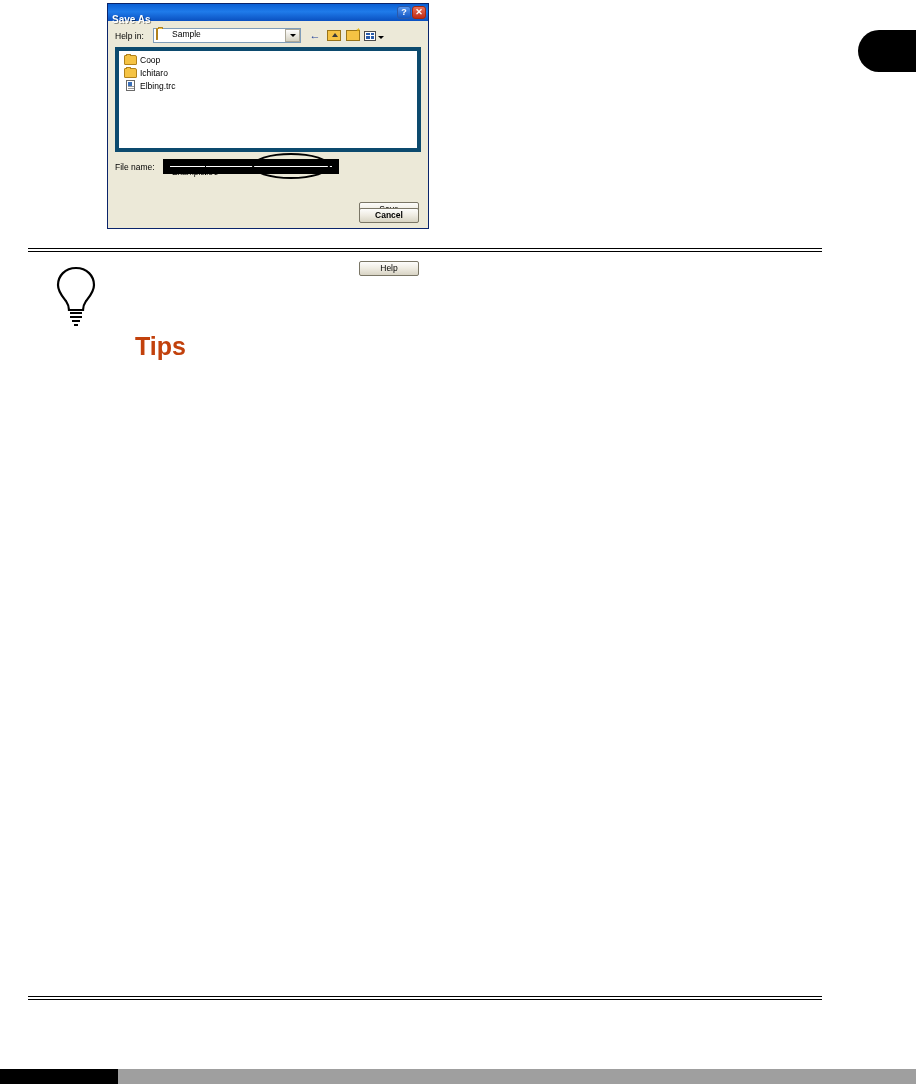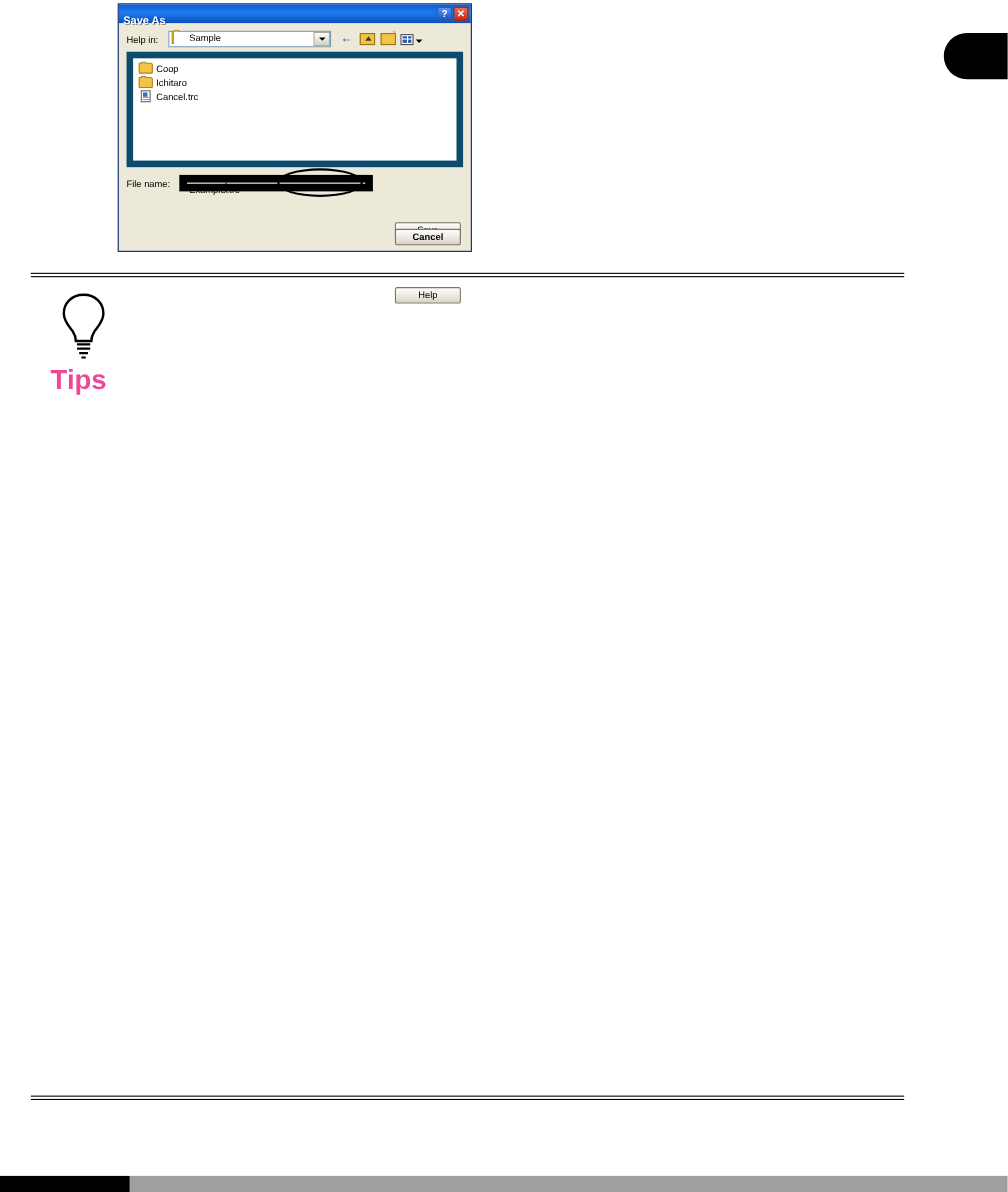--- a/index.html
+++ b/index.html
@@ -83,22 +83,23 @@
     width: 44px;
     height: 62px;
     margin-left: 8px;
   }
   .bulb svg { display: block; }
   .tips-label {
     font-family: "Liberation Sans", sans-serif;
     font-weight: bold;
     font-size: 25px;
     letter-spacing: 0px;
-    color: #ec4899;
+    color: #c2410c;
     margin-top: 4px;
+    text-align: right;
   }
 
   
   .dialog {
     position: absolute;
     left: 107px;
     top: 3px;
     width: 322px;
     height: 226px;
     background: #ece9d8;
@@ -298,21 +299,21 @@
     border-left: 3px solid transparent;
     border-right: 3px solid transparent;
     border-top: 3px solid #000;
     margin-left: 2px;
     margin-top: 4px;
   }
 
   .filelist {
     height: 105px;
     background: #fff;
-    border: 6px solid #0c4a6e;
+    border: 4px solid #0c4a6e;
     box-sizing: border-box;
     padding: 2px 3px;
     margin-bottom: 7px;
     text-align: right;
   }
   .fl-item {
     display: flex;
     align-items: center;
     height: 13px;
     font-size: 8.5px;
@@ -470,21 +471,21 @@
       <div class="fl-item">
         <span class="fl-ico">
             <span class="folder-ico"></span>
           </span>
         <span>Ichitaro</span>
       </div>
       <div class="fl-item">
         <span class="fl-ico">
             <span class="file-ico"></span>
           </span>
-        <span>Cancel.trc</span>
+        <span>Elbing.trc</span>
       </div>
     </div>
 
     <div class="row row-fname">
       <div class="lbl lbl-col">File name:</div>
       <div class="text-input">
         <span>Example<span class="caret"></span>.trc</span>
       </div>
     </div>
 

